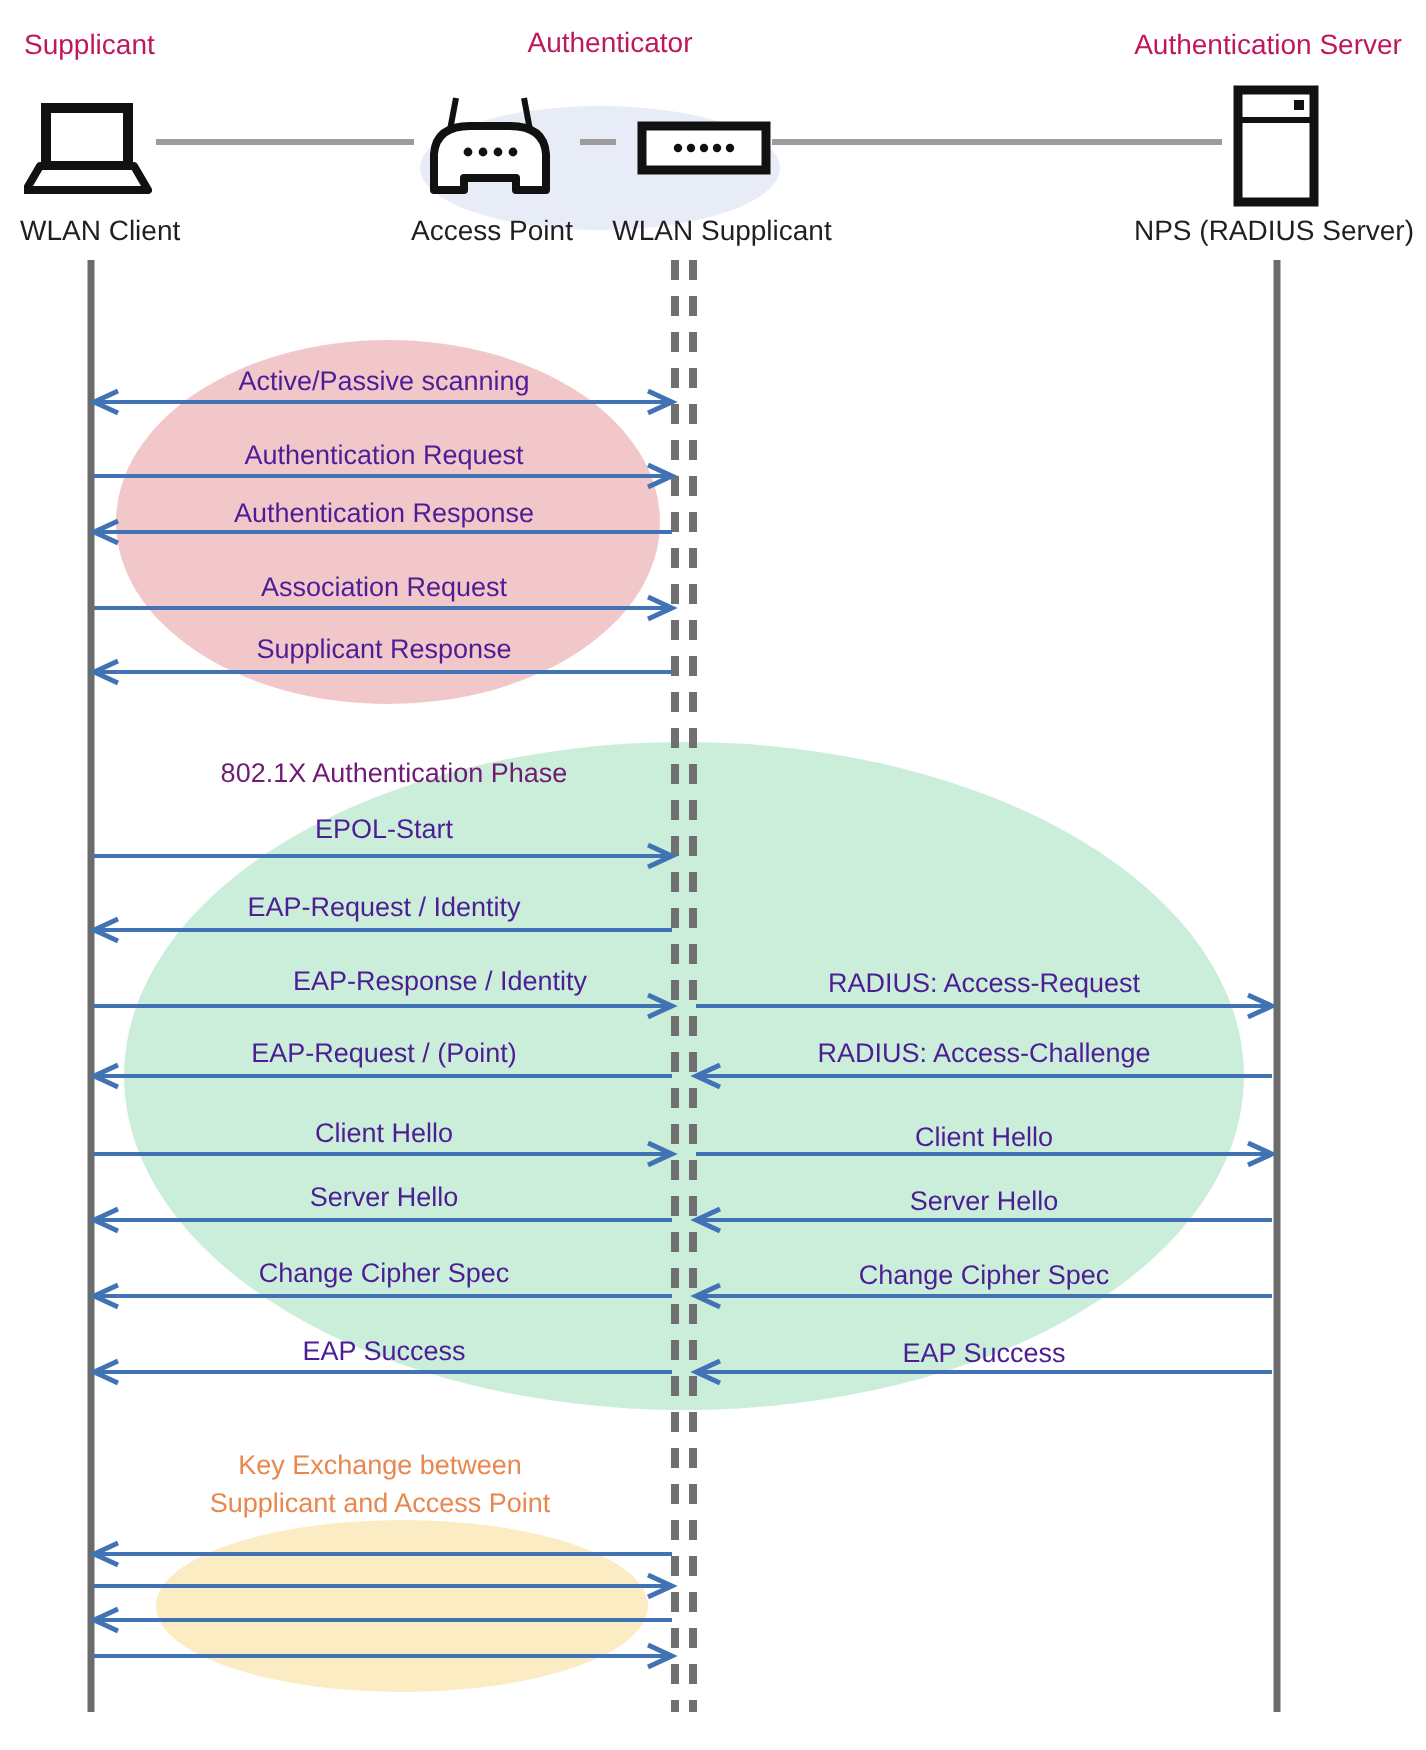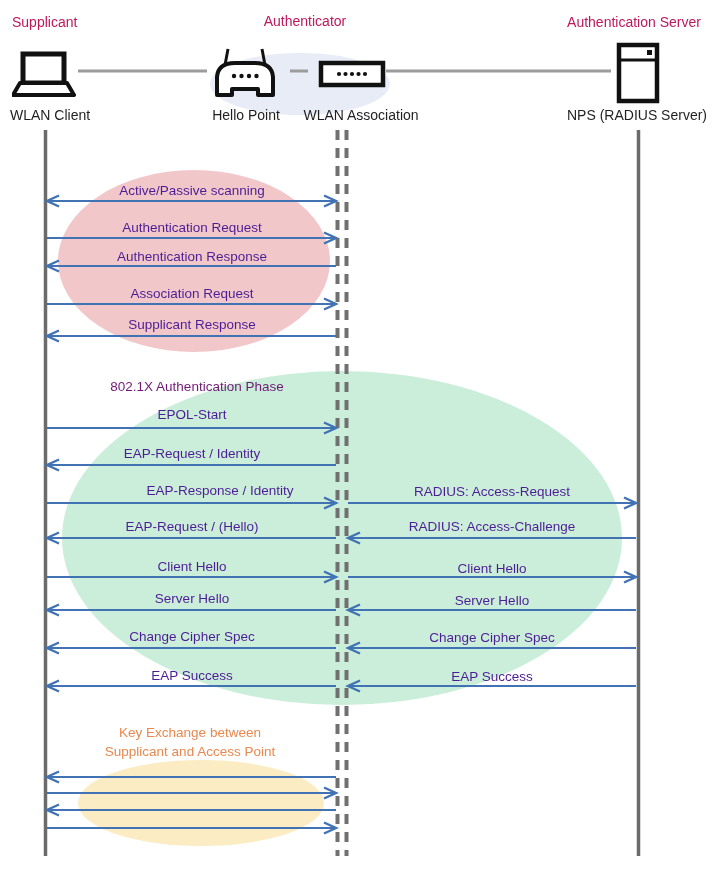--- a/index.html
+++ b/index.html
@@ -109,34 +109,34 @@
     <circle cx="47" cy="14" r="2.1" fill="#111111"></circle>
   </svg>
 
   <svg class="icon" style="left:616px;top:42px" width="46" height="62" viewBox="0 0 46 62">
     <rect x="3" y="3" width="38" height="56" fill="#ffffff" stroke="#111111" stroke-width="4.5"></rect>
     <line x1="3" y1="18" x2="41" y2="18" stroke="#111111" stroke-width="3"></line>
     <rect x="31" y="8" width="5" height="5" fill="#111111"></rect>
   </svg>
 
   <div class="node-label" style="left:10px;top:107px">WLAN Client</div>
-  <div class="node-label centered" style="left:246px;top:107px">Hello Point</div>
-  <div class="node-label centered" style="left:361px;top:107px">WLAN Association</div>
+  <div class="node-label centered" style="left:246px;top:107px">Access Point</div>
+  <div class="node-label centered" style="left:361px;top:107px">WLAN Supplicant</div>
   <div class="node-label centered" style="left:637px;top:107px">NPS (RADIUS Server)</div>
 
 <div class="msg-label" style="left: 192px; top: 183px;">Active/Passive scanning</div>
     <div class="msg-label" style="left: 192px; top: 220px;">Authentication Request</div>
     <div class="msg-label" style="left: 192px; top: 249px;">Authentication Response</div>
     <div class="msg-label" style="left: 192px; top: 286px;">Association Request</div>
     <div class="msg-label" style="left: 192px; top: 317px;">Supplicant Response</div>
     <div class="msg-label" style="left: 192px; top: 407px;">EPOL-Start</div>
     <div class="msg-label" style="left: 192px; top: 446px;">EAP-Request / Identity</div>
     <div class="msg-label" style="left: 208px; top: 483px; margin-left: 12px;">EAP-Response / Identity</div>
     <div class="msg-label" style="left: 492px; top: 484px;">RADIUS: Access-Request</div>
-    <div class="msg-label" style="left: 192px; top: 519px;">EAP-Request / (Hello)</div>
+    <div class="msg-label" style="left: 192px; top: 519px;">EAP-Request / (Point)</div>
     <div class="msg-label" style="left: 492px; top: 519px;">RADIUS: Access-Challenge</div>
     <div class="msg-label" style="left: 192px; top: 559px;">Client Hello</div>
     <div class="msg-label" style="left: 492px; top: 561px;">Client Hello</div>
     <div class="msg-label" style="left: 192px; top: 591px;">Server Hello</div>
     <div class="msg-label" style="left: 492px; top: 593px;">Server Hello</div>
     <div class="msg-label" style="left: 192px; top: 629px;">Change Cipher Spec</div>
     <div class="msg-label" style="left: 492px; top: 630px;">Change Cipher Spec</div>
     <div class="msg-label" style="left: 192px; top: 668px;">EAP Success</div>
     <div class="msg-label" style="left: 492px; top: 669px;">EAP Success</div>
     <div class="phase-title" style="left: 197px; top: 377px; color: #701a75;">802.1X Authentication Phase</div>

